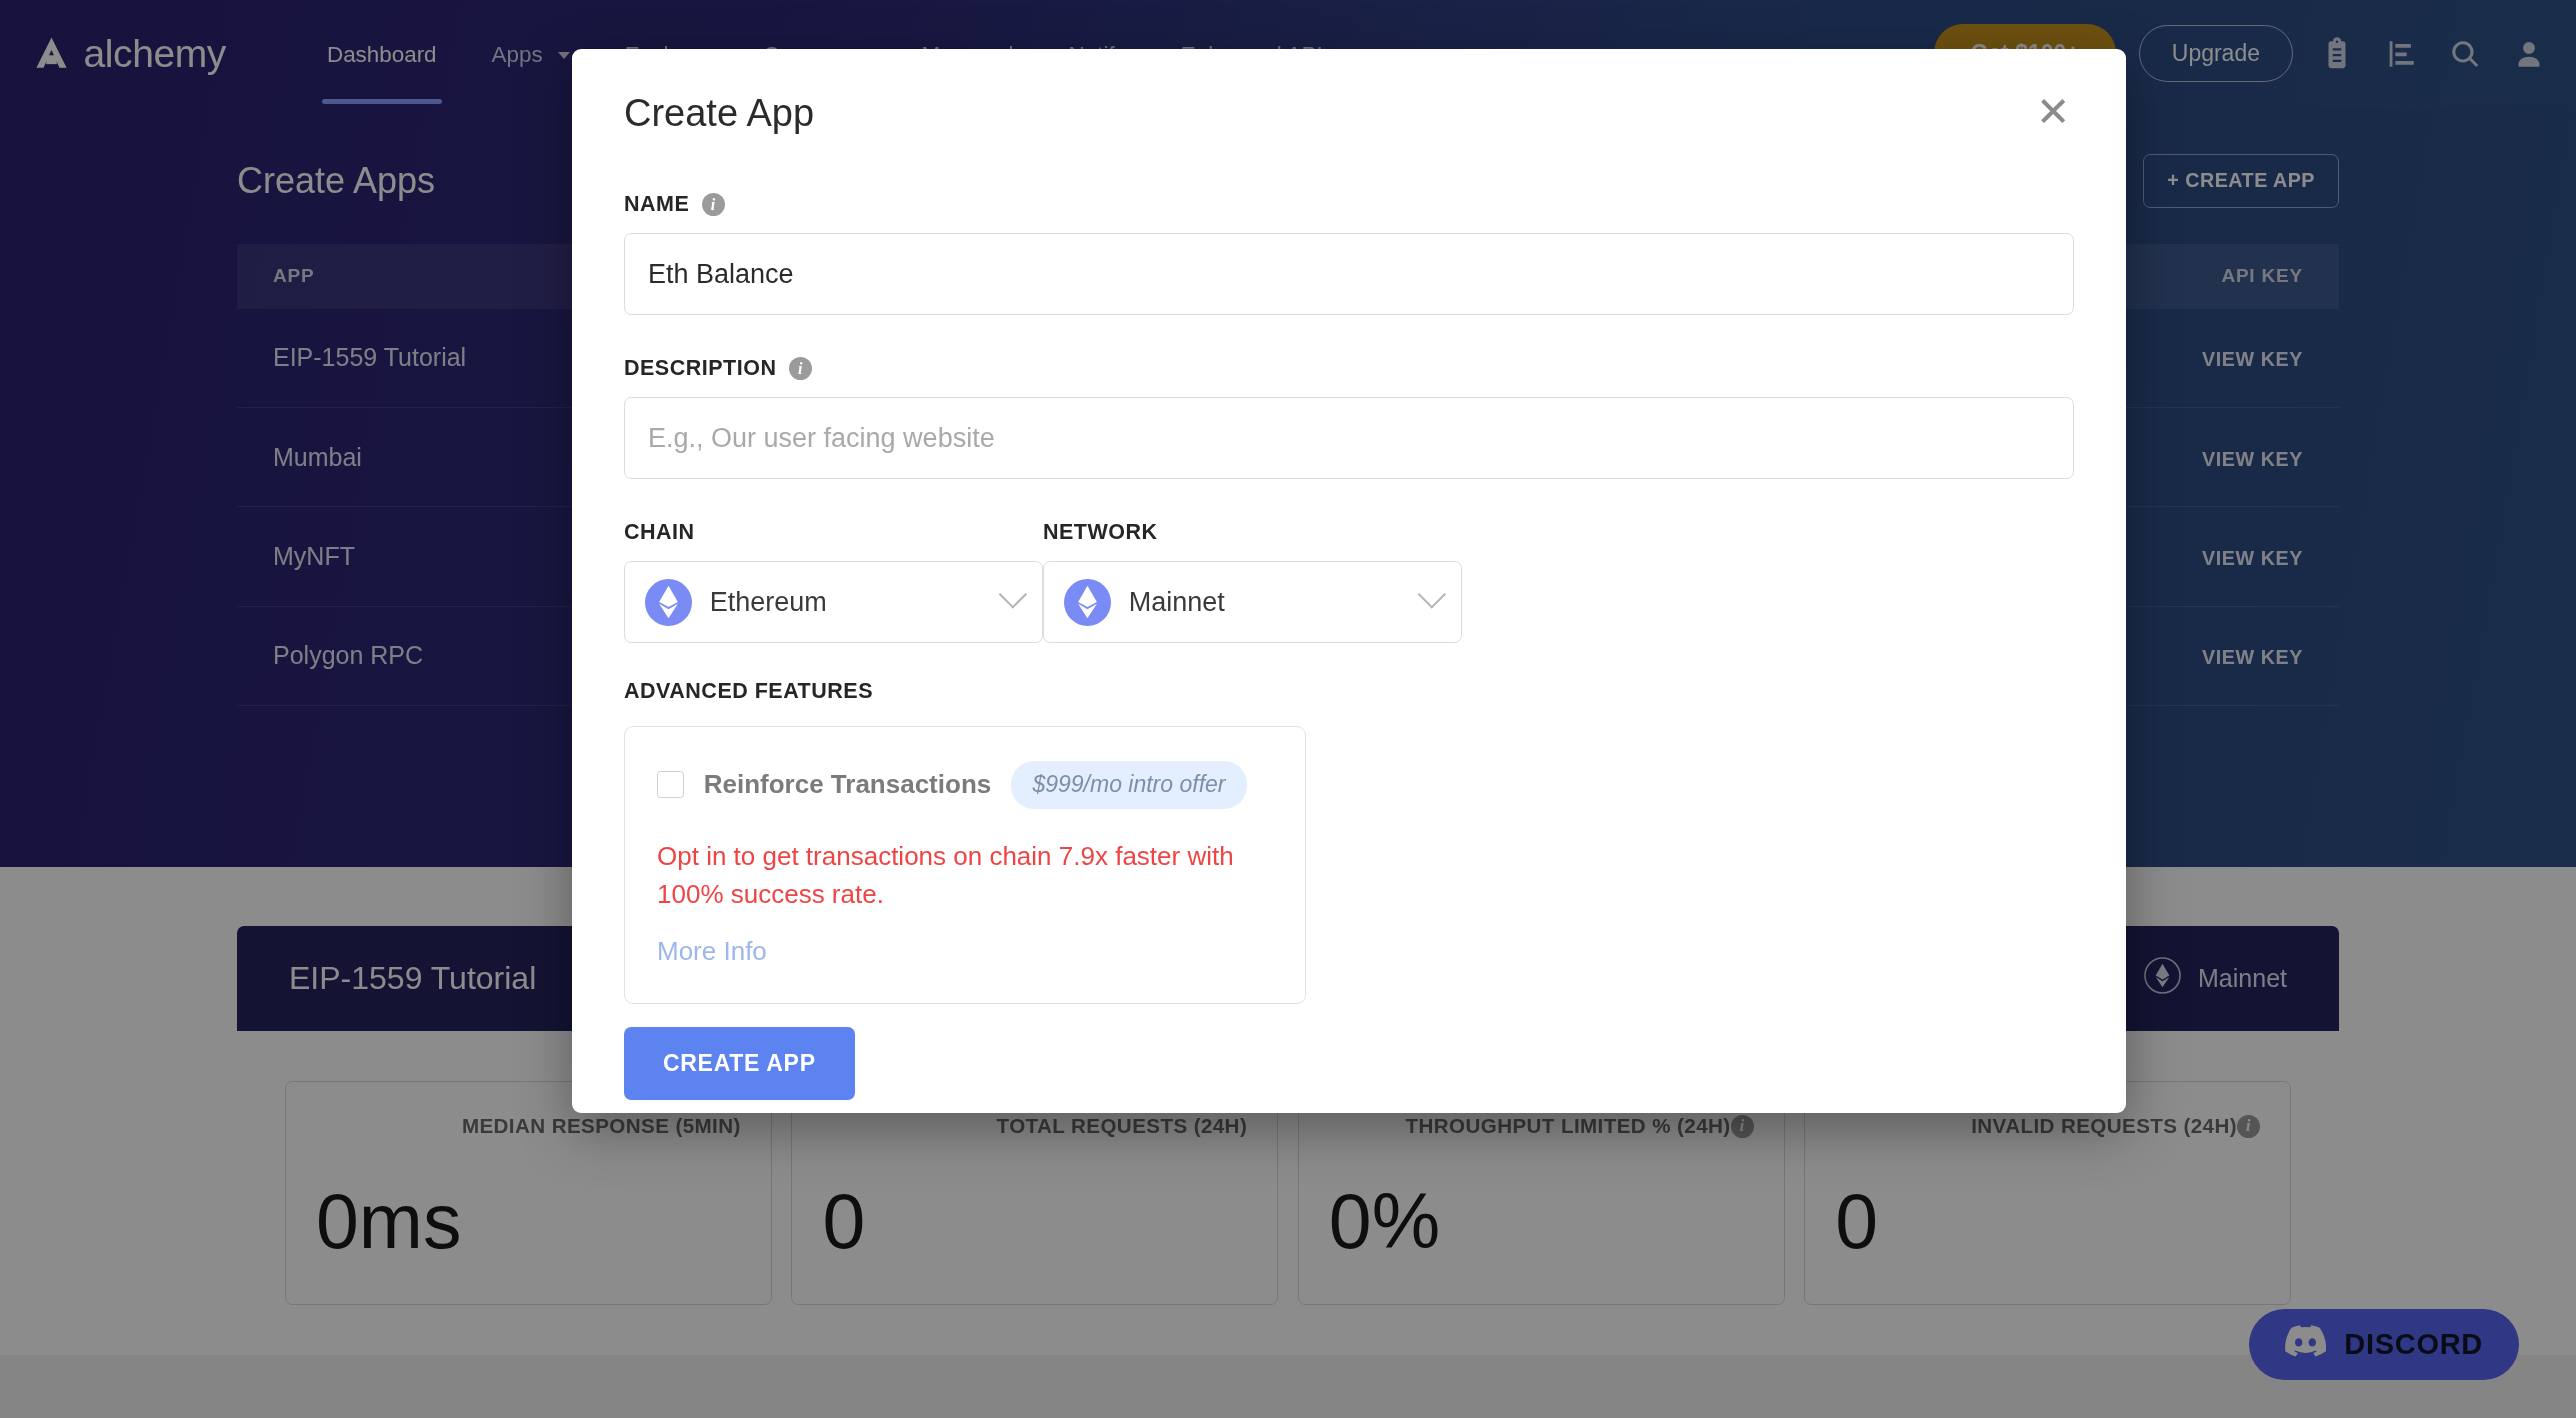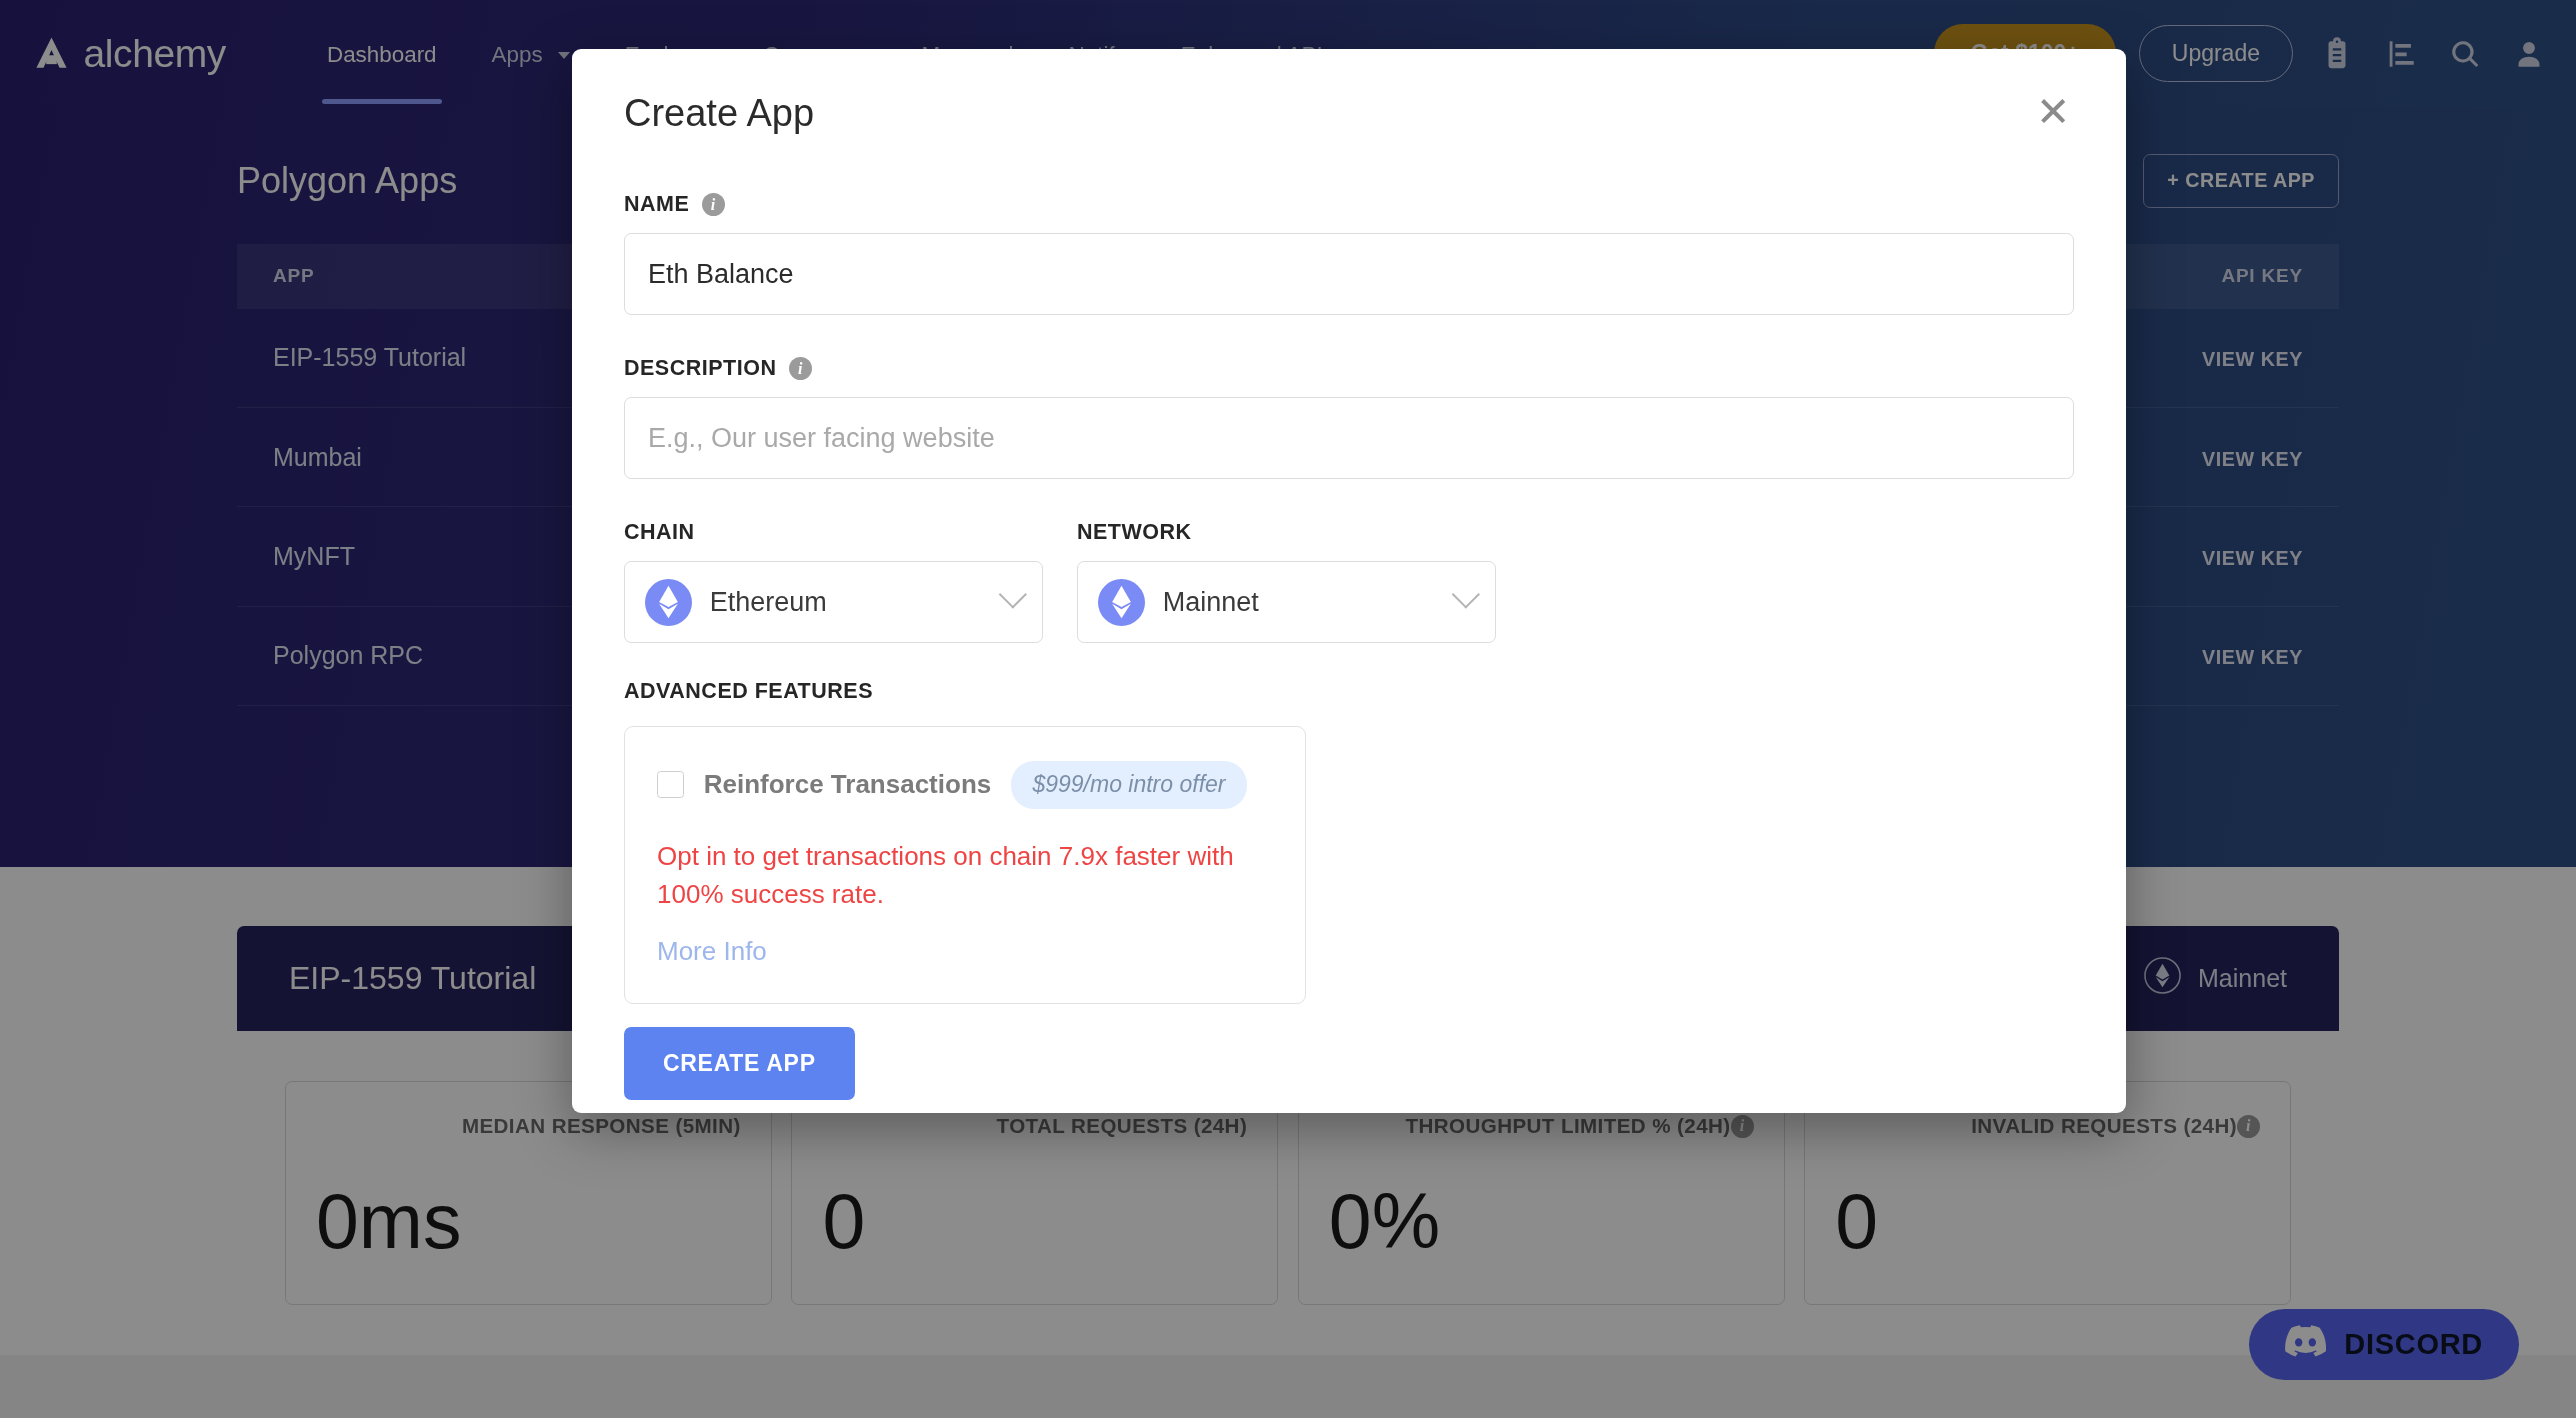--- a/index.html
+++ b/index.html
@@ -171,21 +171,21 @@
     font-size: 21.5px; font-weight: 700; color: #262626;
     letter-spacing: 0.5px; margin-bottom: 16px;
   }
   .text-input {
     width: 100%; height: 82px; border: 0.9px solid #dcdcdc; border-radius: 7.2px;
     padding: 0 23px; font-size: 27px; color: #2b2b2b;
     font-family: "Liberation Sans", sans-serif; background: #fff;
   }
   .text-input::placeholder { color: #a9a9a9; }
 
-  .row-two { display: flex; gap: 34px; margin-bottom: 36px; }
+  .row-two { display: flex; margin-bottom: 36px; }
   .col-chain { flex: 0 0 419px; }
   .col-net   { flex: 0 0 419px; }
 
   .select-box {
     width: 100%; height: 82px; border: 0.9px solid #dcdcdc; border-radius: 7.2px;
     display: flex; align-items: center; padding: 0 19.7px; gap: 18px;
     background: #fff; cursor: pointer;
   }
   .select-text { flex: 1; font-size: 27px; color: #3a3a3a; }
   .chev {
@@ -292,21 +292,21 @@
         <span class="nav-icon">
           <svg viewBox="0 0 24 24" aria-hidden="true">
             <path d="M12 12a4.2 4.2 0 1 0 0-8.4 4.2 4.2 0 0 0 0 8.4zm0 2c-4.1 0-7.4 2.3-7.4 5.1V21h14.8v-1.9c0-2.8-3.3-5.1-7.4-5.1z"></path>
           </svg>
         </span>
       </div>
     </div>
 
     <div class="apps-panel">
       <div class="apps-head">
-        <div class="apps-title">Polygon Apps</div>
+        <div class="apps-title">Create Apps</div>
         <button class="btn-create-app-outline">+ CREATE APP</button>
       </div>
 
       <div class="apps-table">
         <div class="thead">
           <div class="c-app">APP</div>
           <div class="c-view"></div>
           <div class="c-team"></div>
           <div class="c-days">YS ON ALCHEMY</div>
           <div class="c-key">API KEY</div>

